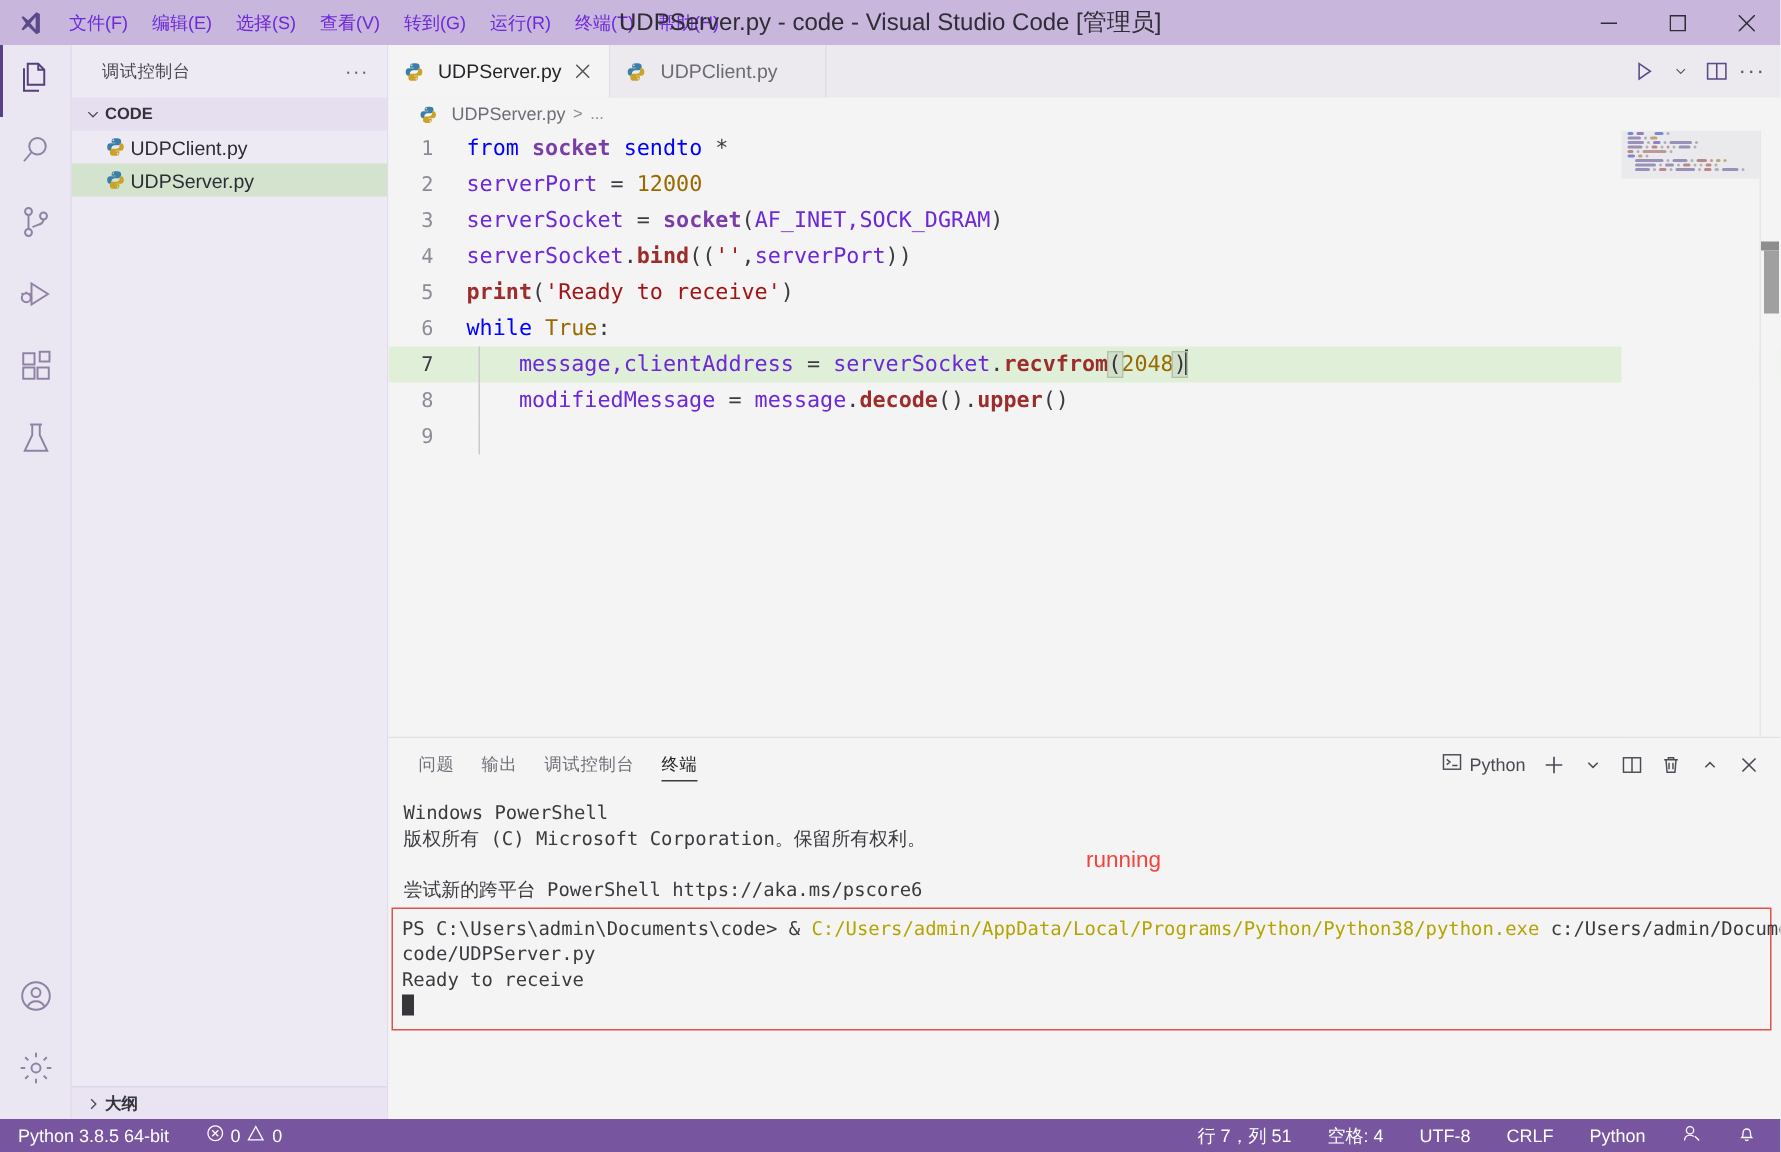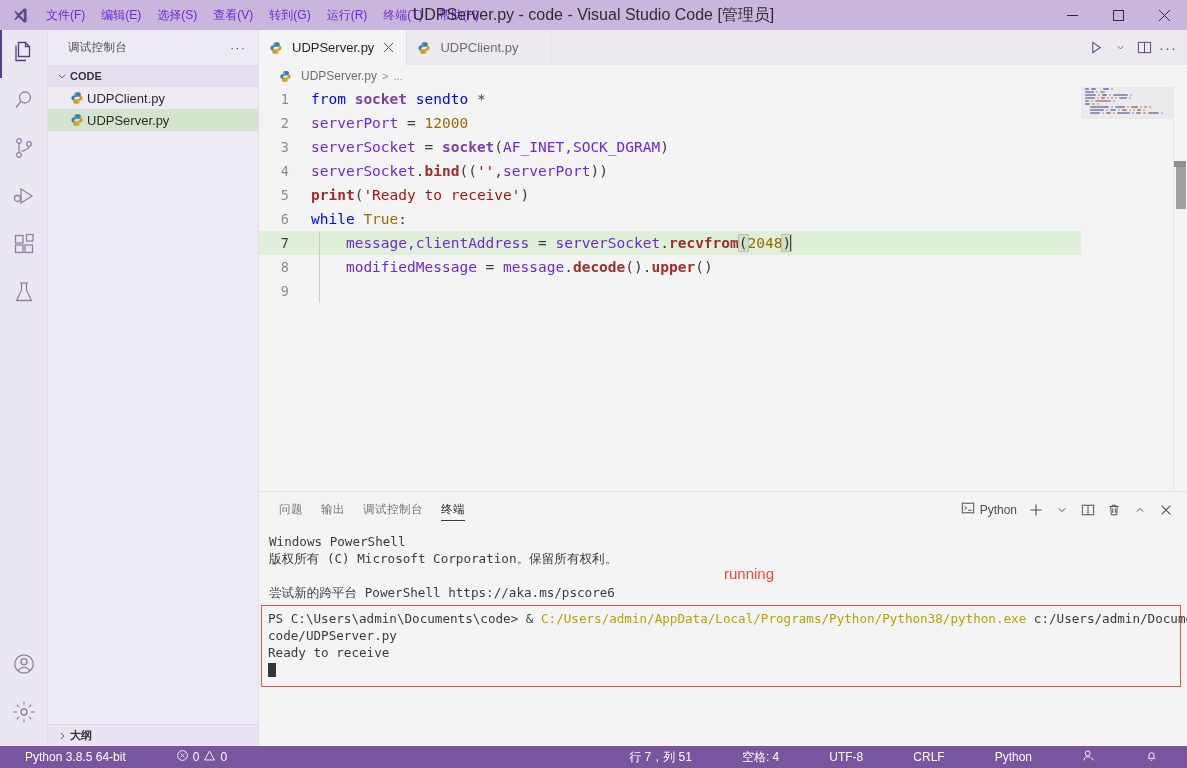--- a/index.html
+++ b/index.html
@@ -204,21 +204,21 @@
   .yellowpath { color: #b5a400; }
   .term-cursor { display: inline-block; width: 8px; height: 14px; background: #35353a; vertical-align: -3px; }
 
   
   .statusbar {
     height: 22px; flex: 0 0 22px; background: #77559f;
     display: flex; align-items: center; color: #fff; font-size: 12px;
   }
   .sb-left, .sb-right { display: flex; align-items: center; height: 22px; }
   .sb-right { margin-left: auto; padding-right: 4px; }
-  .sb-item { padding: 0 25px; height: 22px; display: flex; align-items: center; gap: 4px; cursor: pointer; white-space: nowrap; }
+  .sb-item { padding: 0 12px; height: 22px; display: flex; align-items: center; gap: 4px; cursor: pointer; white-space: nowrap; }
   .sb-item svg { width: 13px; height: 13px; }
 </style>
 </head>
 <body>
 
 <div class="app">
 
   <div class="titlebar">
     <div class="vs-logo">
       <svg viewBox="0 0 24 24">

